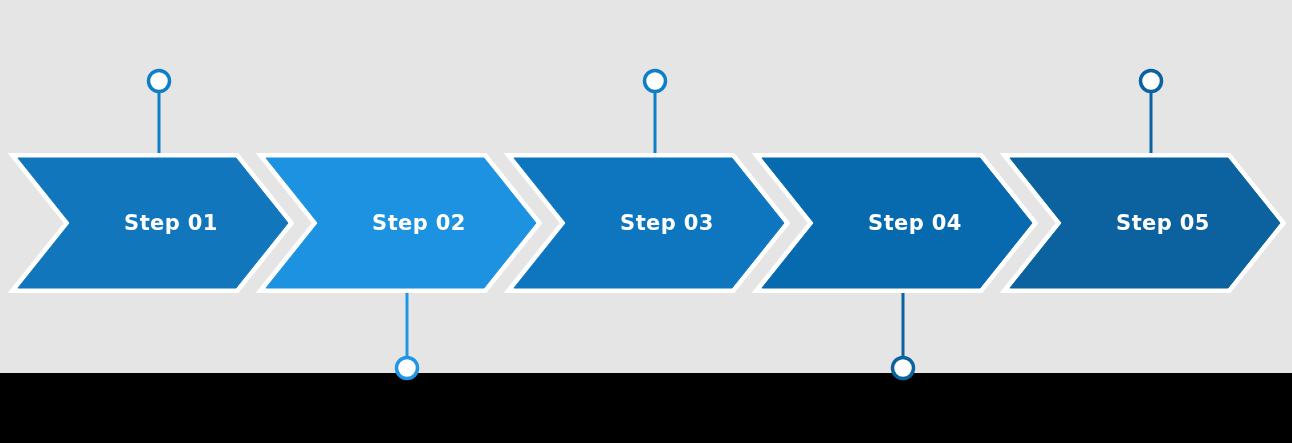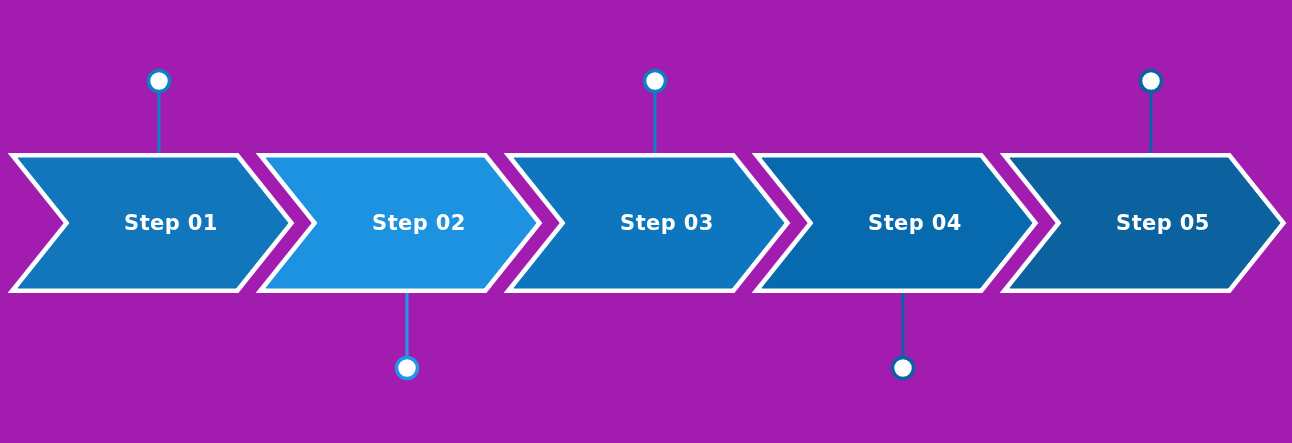--- a/index.html
+++ b/index.html
@@ -11,22 +11,22 @@
   body {
     width: 1292px;
     height: 443px;
     overflow: hidden;
     font-family: "DejaVu Sans", sans-serif;
   }
 
   #stage {
     position: relative;
     width: 1292px;
-    height: 443px;
-    background: #a21caf;
+    height: 373px;
+    background: #e5e5e5;
   }
 
   
   #diagram {
     position: absolute;
     left: 0;
     top: 0;
     width: 1292px;
     height: 443px;
     display: block;

